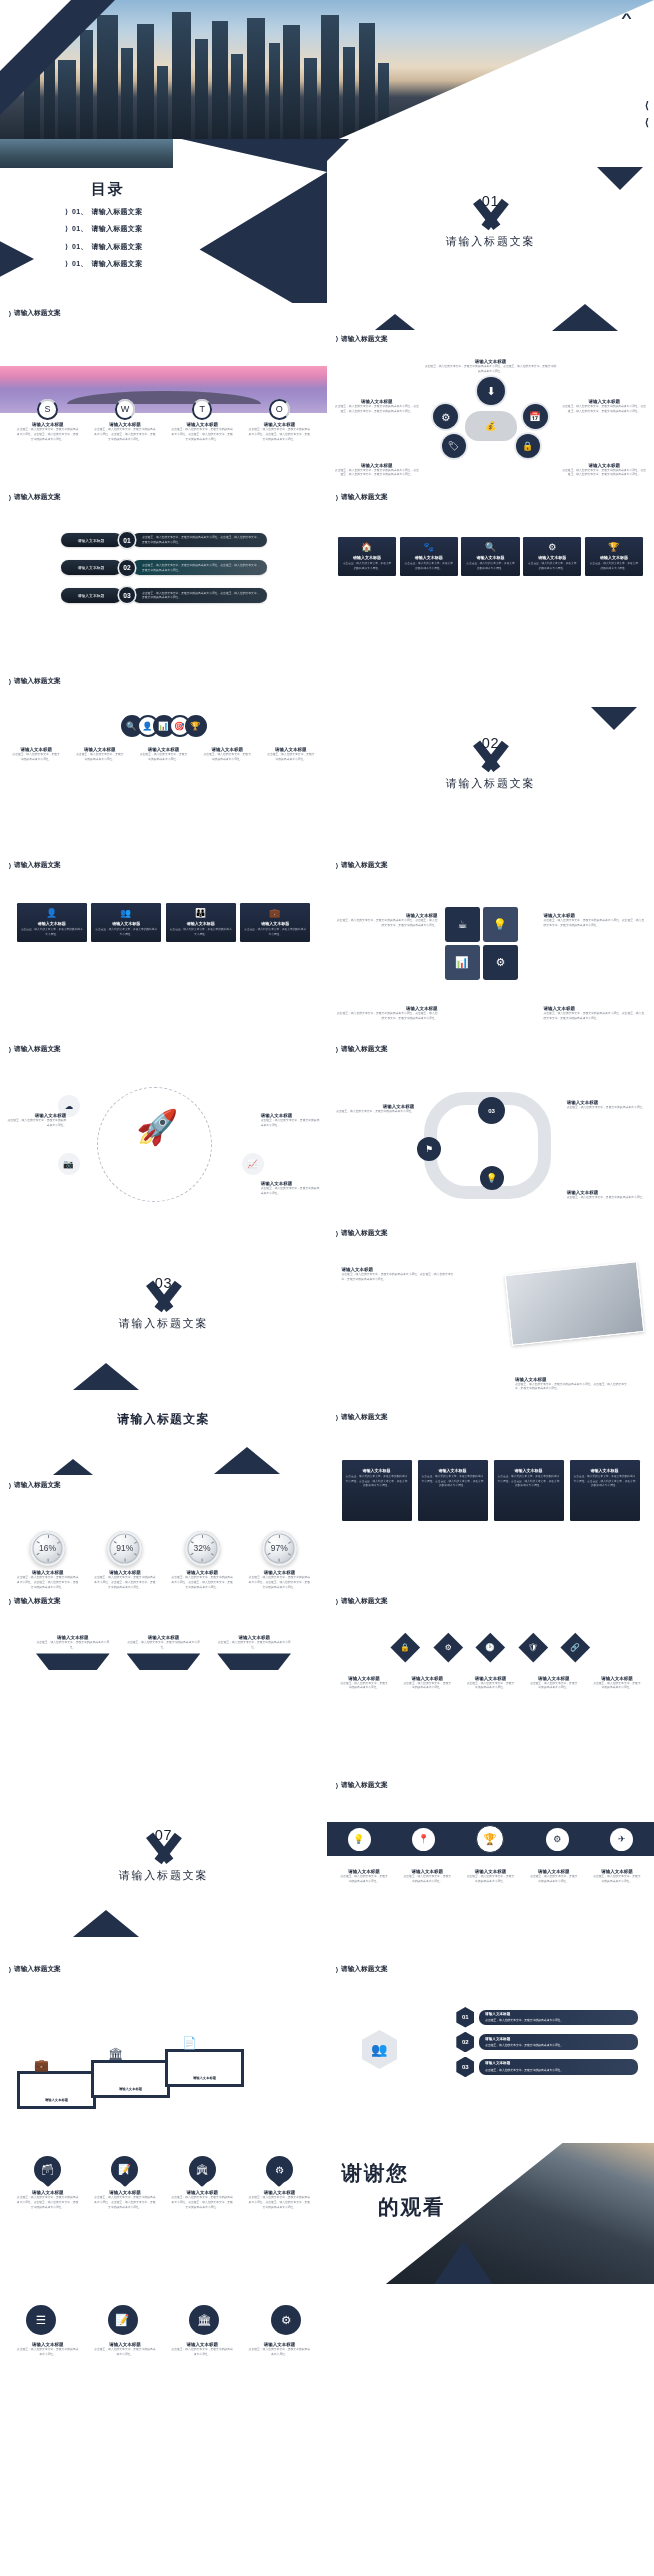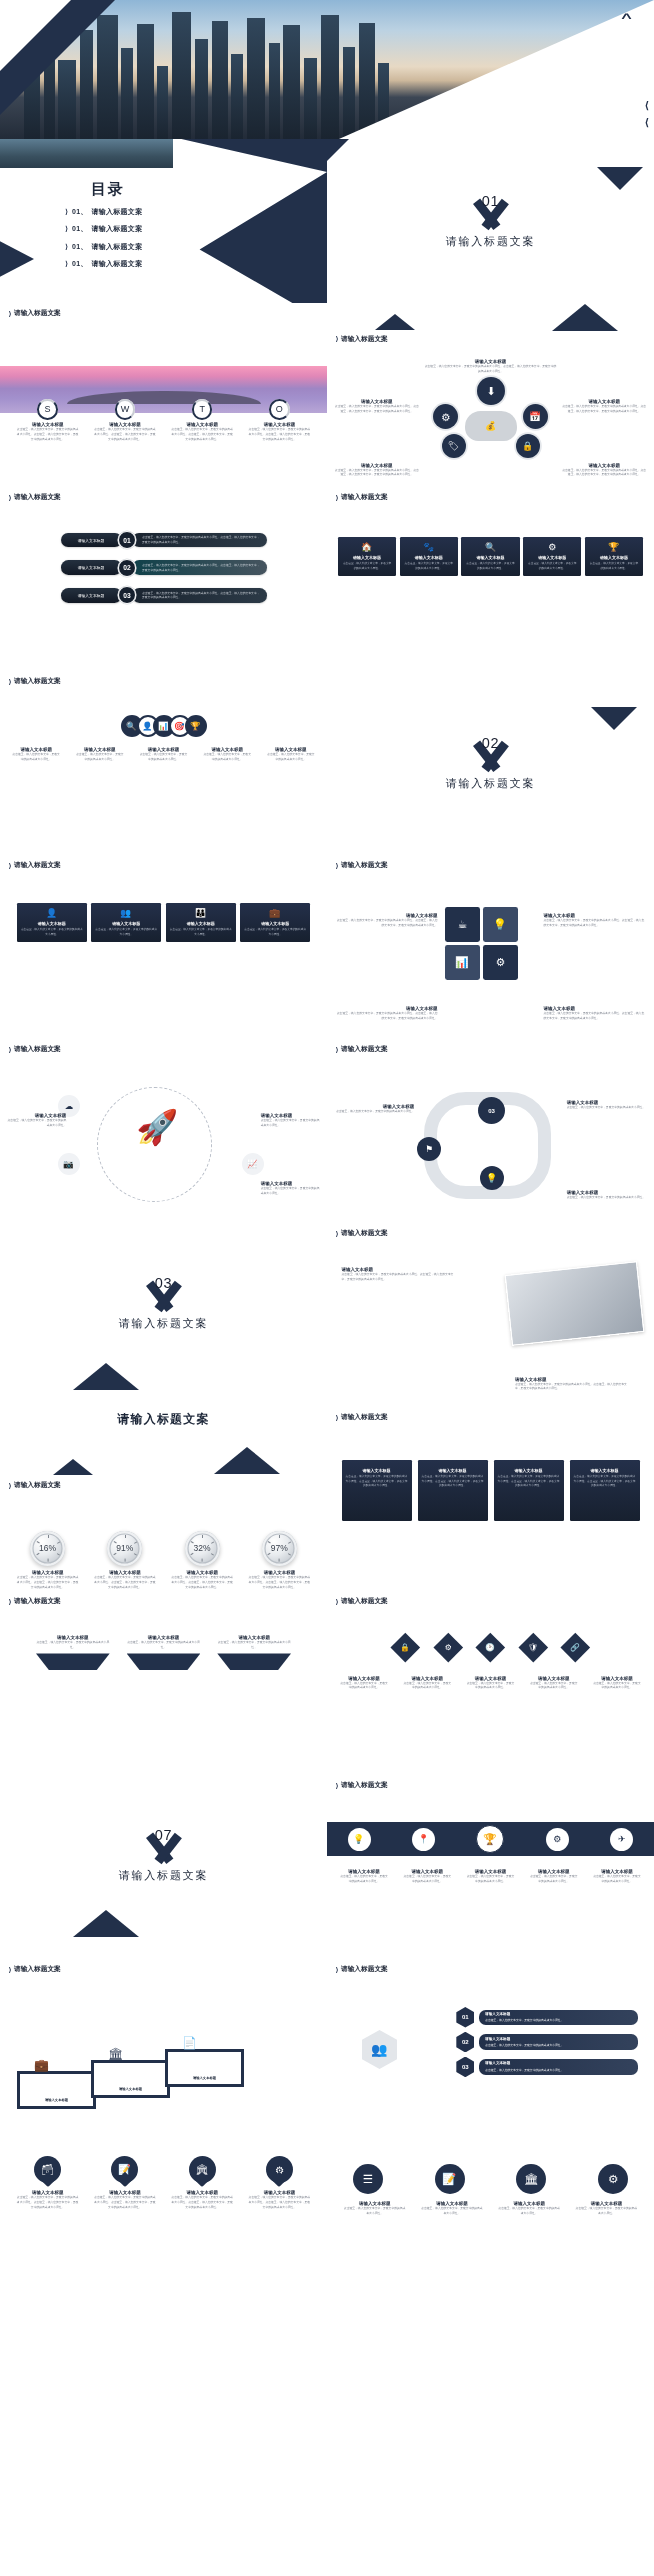--- a/index.html
+++ b/index.html
@@ -864,20 +864,26 @@
         <div class="pin">
             <div class="tipx"></div>
             <div class="head">⚙</div>
           </div>
         <div class="card-ttl">请输入文本标题</div>
         <div class="body-txt">点击这里，输入您的文本文字，更改文字的颜色或者大小属性。点击这里，输入您的文本文字，更改文字的颜色或者大小属性。</div>
       </div>
     </div>
   </section>
 
+  <section class="ty">
+    <div class="img"></div>
+    <div class="corner"></div>
+    <div class="t1">谢谢您</div>
+    <div class="t2">的观看</div>
+  </section>
 
   <section class="slide h230" style="grid-row-start:auto;">
     <div style="display:flex;justify-content:space-around;padding-top:20.6px;">
       <div style="width:30px;height:30px;border-radius:50%;background:var(--navy);color:#fff;display:flex;align-items:center;justify-content:center;font-size:11.5px;">☰</div>
       <div style="width:30px;height:30px;border-radius:50%;background:var(--navy);color:#fff;display:flex;align-items:center;justify-content:center;font-size:11.5px;">📝</div>
       <div style="width:30px;height:30px;border-radius:50%;background:var(--navy);color:#fff;display:flex;align-items:center;justify-content:center;font-size:11.5px;">🏛</div>
       <div style="width:30px;height:30px;border-radius:50%;background:var(--navy);color:#fff;display:flex;align-items:center;justify-content:center;font-size:11.5px;">⚙</div>
     </div>
     <div class="row4" style="margin-top:7.3px;">
       <div class="cell">

